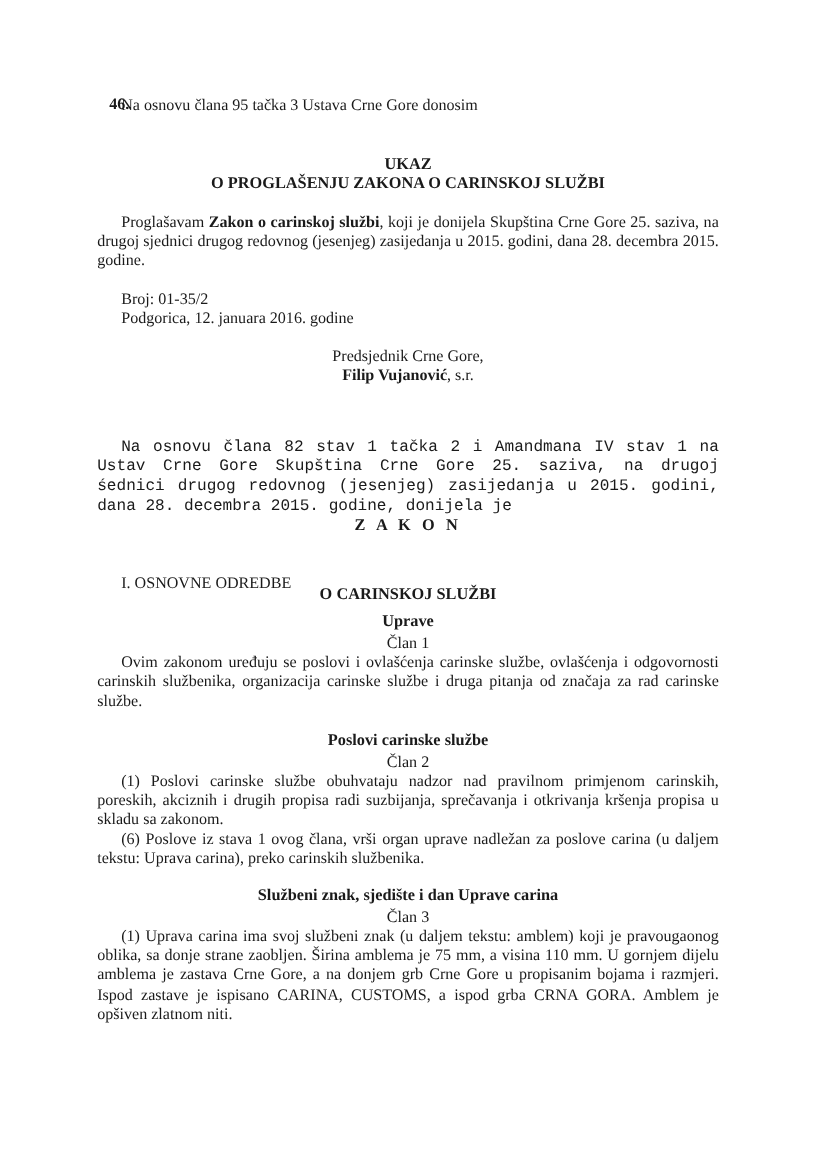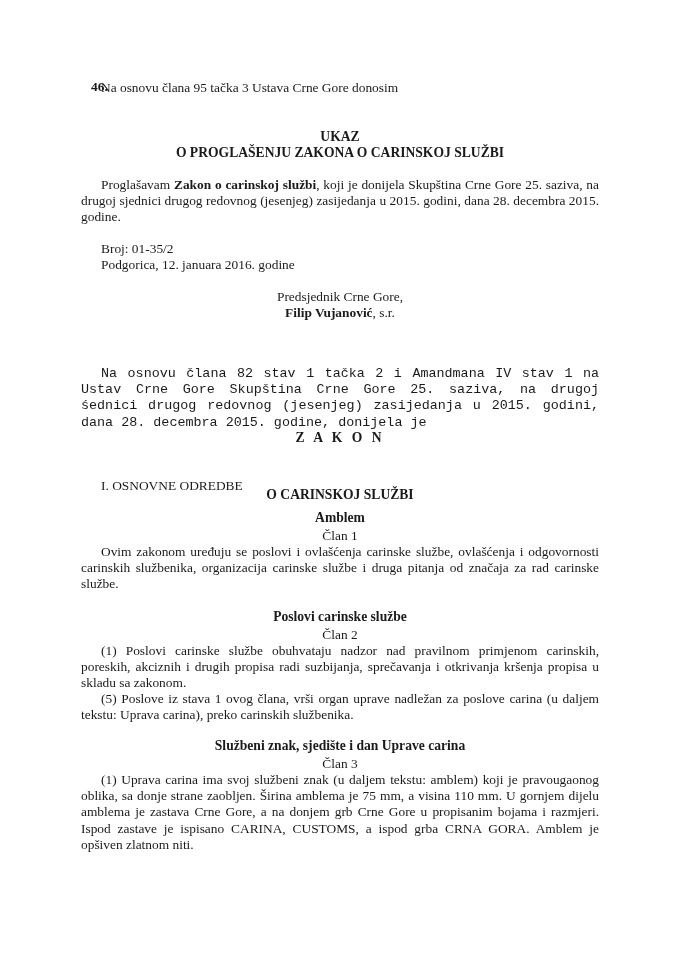--- a/index.html
+++ b/index.html
@@ -35,26 +35,26 @@
   <div class="abs center" style="top:289px;">Predsjednik Crne Gore,</div>
   <div class="abs center" style="top:305px;"><b>Filip Vujanović</b><span>, s.r.</span></div>
 
   <div class="abs justify indent" style="top:366px;font-family:Liberation Mono, monospace;">Na osnovu člana 82 stav 1 tačka 2 i Amandmana IV stav 1 na Ustav Crne Gore Skupština Crne Gore 25. saziva, na drugoj śednici drugog redovnog (jesenjeg) zasijedanja u 2015. godini, dana 28. decembra 2015. godine, donijela je</div>
 
   <div class="abs center head spaced" style="top:430px;">Z A K O N</div>
   <div class="abs center head" style="top:446px;margin-top:41px;">O CARINSKOJ SLUŽBI</div>
 
   <div class="abs pl" style="top:478px;">I. OSNOVNE ODREDBE</div>
 
-  <div class="abs center head" style="top:510px;">Amblem</div>
+  <div class="abs center head" style="top:510px;">Uprave</div>
   <div class="abs center" style="top:528px;">Član 1</div>
   <div class="abs justify indent" style="top:544px;">Ovim zakonom uređuju se poslovi i ovlašćenja carinske službe, ovlašćenja i odgovornosti carinskih službenika, organizacija carinske službe i druga pitanja od značaja za rad carinske službe.</div>
 
   <div class="abs center head" style="top:609px;">Poslovi carinske službe</div>
   <div class="abs center" style="top:627px;">Član 2</div>
   <div class="abs justify indent" style="top:643px;">(1) Poslovi carinske službe obuhvataju nadzor nad pravilnom primjenom carinskih, poreskih, akciznih i drugih propisa radi suzbijanja, sprečavanja i otkrivanja kršenja propisa u skladu sa zakonom.</div>
-  <div class="abs justify indent" style="top:691px;">(5) Poslove iz stava 1 ovog člana, vrši organ uprave nadležan za poslove carina (u daljem tekstu: Uprava carina), preko carinskih službenika.</div>
+  <div class="abs justify indent" style="top:691px;">(6) Poslove iz stava 1 ovog člana, vrši organ uprave nadležan za poslove carina (u daljem tekstu: Uprava carina), preko carinskih službenika.</div>
 
   <div class="abs center head" style="top:738px;">Službeni znak, sjedište i dan Uprave carina</div>
   <div class="abs center" style="top:756px;">Član 3</div>
   <div class="abs justify indent" style="top:772px;">(1) Uprava carina ima svoj službeni znak (u daljem tekstu: amblem) koji je pravougaonog oblika, sa donje strane zaobljen. Širina amblema je 75 mm, a visina 110 mm. U gornjem dijelu amblema je zastava Crne Gore, a na donjem grb Crne Gore u propisanim bojama i razmjeri. Ispod zastave je ispisano CARINA, CUSTOMS, a ispod grba CRNA GORA. Amblem je opšiven zlatnom niti.</div>
 
 </div>
 
 </body></html>

